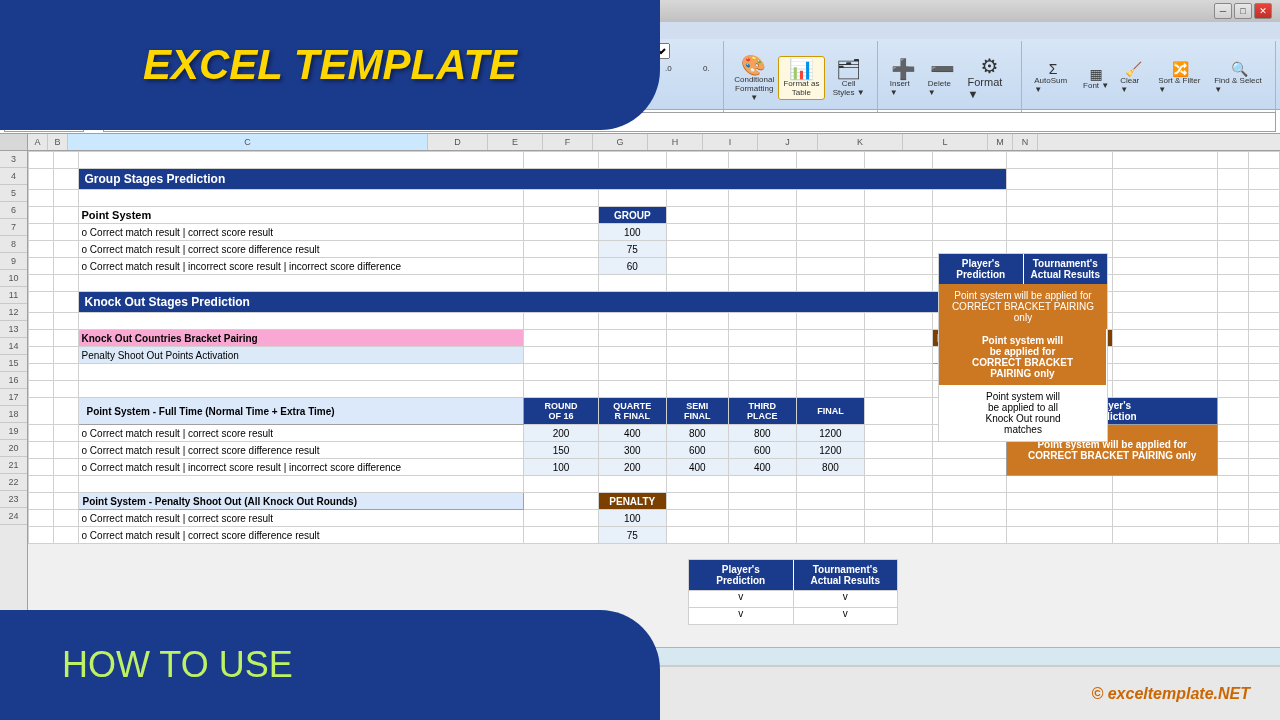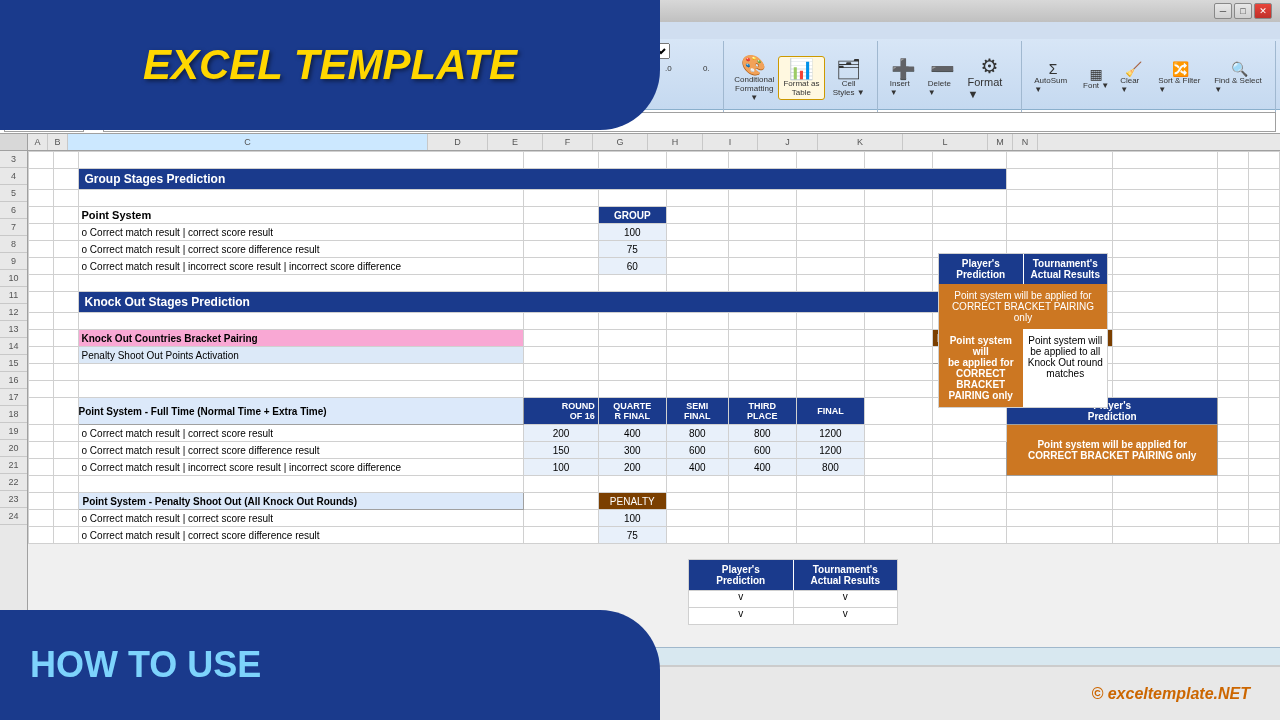--- a/index.html
+++ b/index.html
@@ -27,23 +27,24 @@
     .bottom-overlay {
       position: absolute;
       bottom: 0; left: 0;
       width: 660px; height: 110px;
       background: #1a3a8c;
       border-radius: 0 60px 0 0;
       z-index: 10;
       display: flex; align-items: center; padding-left: 30px;
     }
     .bottom-overlay h2 {
-      color: #7dd3fc;
+      color: #bef264;
       font-size: 36px;
-      font-weight: 700;
+      font-weight: 400;
+      margin-left: 32px;
     }
 
     
     .footer-bar {
       position: absolute;
       bottom: 0; left: 0;
       width: 1280px; height: 55px;
       background: #e8e8e8;
       display: flex; align-items: center; justify-content: space-between;
       padding: 0 30px;
@@ -288,21 +289,21 @@
       border: 1px solid #a0a0a0;
     }
     .ko-sub-header {
       background: #dce9f8;
       font-weight: 700;
       font-size: 10px;
     }
     .penalty-header {
       background: #7B3F00;
       color: white;
-      font-weight: 400;
+      font-weight: 700;
       text-align: center;
     }
 
     
     .prediction-box {
       background: #1a3a8c;
       color: white;
       text-align: center;
       font-size: 10px;
       font-weight: 600;
@@ -792,22 +793,22 @@
             <td class="col-j empty"></td>
             <td class="col-k empty"></td>
             <td class="col-l empty"></td>
             <td class="col-m empty"></td>
             <td class="col-n empty"></td>
           </tr>
 
           <tr>
             <td class="col-a empty"></td>
             <td class="col-b empty"></td>
-            <td class="col-c ko-sub-header" style="background:#dce9fa;border:1px solid #a0a0a0;font-size:10px;padding:2px 0">Point System - Full Time (Normal Time + Extra Time)</td>
-            <td class="col-d" style="background:#1a3a8c;color:white;text-align:right;font-size:9px;font-weight:700">ROUND<br>OF 16</td>
+            <td class="col-c ko-sub-header" style="background:#dce9fa;border:1px solid #a0a0a0;font-size:10px;padding:2px 8px">Point System - Full Time (Normal Time + Extra Time)</td>
+            <td class="col-d" style="background:#1a3a8c;color:white;text-align:center;font-size:9px;font-weight:700">ROUND<br>OF 16</td>
             <td class="col-e" style="background:#1a3a8c;color:white;text-align:center;font-size:9px;font-weight:700">QUARTE<br>R FINAL</td>
             <td class="col-f" style="background:#1a3a8c;color:white;text-align:center;font-size:9px;font-weight:700">SEMI<br>FINAL</td>
             <td class="col-g" style="background:#1a3a8c;color:white;text-align:center;font-size:9px;font-weight:700">THIRD<br>PLACE</td>
             <td class="col-h" style="background:#1a3a8c;color:white;text-align:center;font-size:9px;font-weight:700">FINAL</td>
             <td class="col-i empty"></td>
             <td class="col-j empty"></td>
             <td colspan="2" class="prediction-box" style="border:1px solid #a0a0a0;padding:2px 4px">Player's<br>Prediction</td>
             <td class="col-m empty"></td>
             <td class="col-n empty"></td>
           </tr>
@@ -927,21 +928,21 @@
           </tr>
         </tbody>
           </table>
 
         <div style="position:absolute;top:102px;left:910px;width:170px;background:white;border:1px solid #d0d0d0;">
           <div style="display:flex;">
             <div style="flex:1;background:#1a3a8c;color:white;text-align:center;font-size:10px;font-weight:600;padding:4px;border-right:1px solid white;">Player's<br>Prediction</div>
             <div style="flex:1;background:#1a3a8c;color:white;text-align:center;font-size:10px;font-weight:600;padding:4px;">Tournament's<br>Actual Results</div>
           </div>
           <div style="background:#cc7722;color:white;text-align:center;font-size:10px;padding:6px 4px;white-space:normal;">Point system will be applied for CORRECT BRACKET PAIRING only</div>
-          <div style="display:flex;min-height:70px;">
+          <div style="display:flex;min-height:70px;flex-direction:column;">
             <div style="flex:1;background:#cc7722;color:white;text-align:center;font-size:10px;font-weight:600;padding:6px 4px;border-right:1px solid white;white-space:normal;">Point system will<br>be applied for<br><strong>CORRECT BRACKET<br>PAIRING only</strong></div>
             <div style="flex:1;background:white;text-align:center;font-size:10px;padding:6px 4px;white-space:normal;">Point system will<br>be applied to all<br>Knock Out round<br>matches</div>
           </div>
         </div>
 
         <div style="position:absolute;top:408px;left:660px;width:210px;background:white;border:1px solid #d0d0d0;">
           <div style="display:flex;">
             <div style="flex:1;background:#1a3a8c;color:white;text-align:center;font-size:10px;font-weight:600;padding:4px;border-right:1px solid white;">Player's<br>Prediction</div>
             <div style="flex:1;background:#1a3a8c;color:white;text-align:center;font-size:10px;font-weight:600;padding:4px;">Tournament's<br>Actual Results</div>
           </div>

